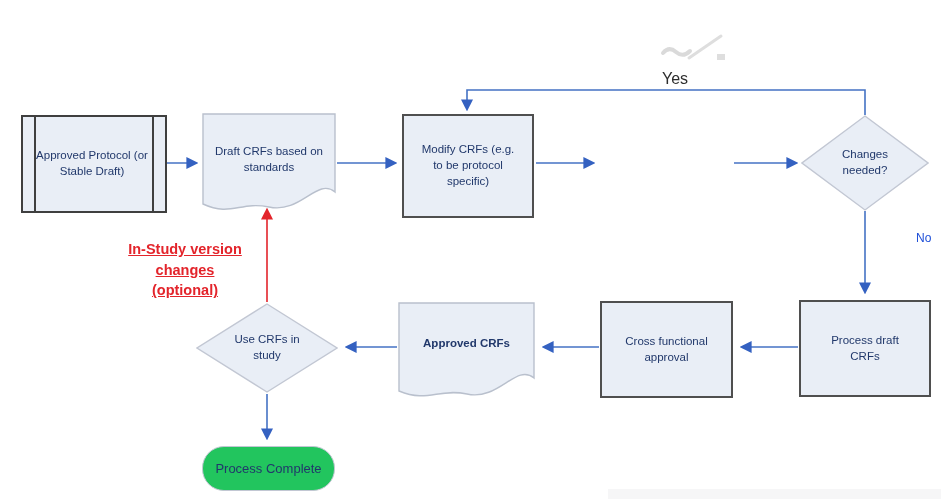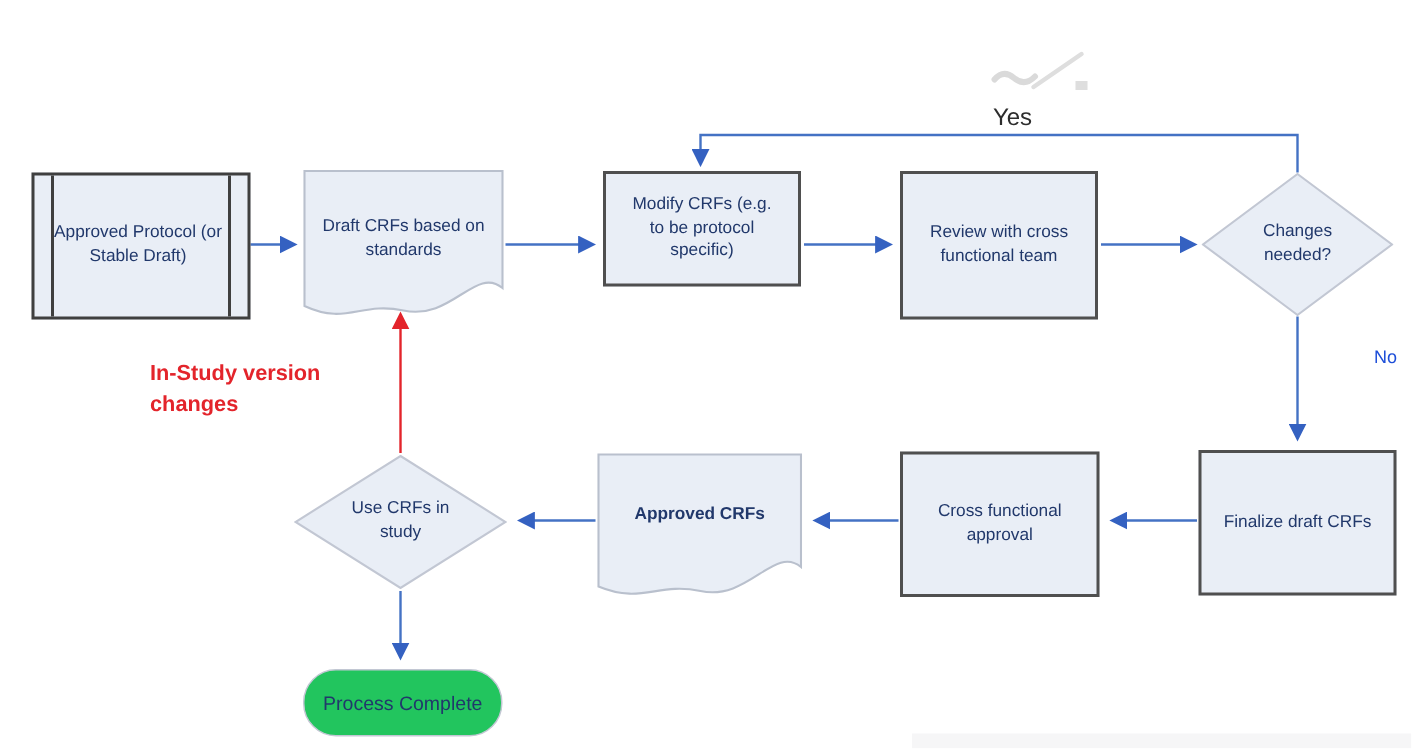--- a/index.html
+++ b/index.html
@@ -36,22 +36,22 @@
   }
   .terminator{
     position:absolute;background:#22c55e;border:1.5px solid #c2c7d3;border-radius:22px;
     box-sizing:border-box;display:flex;align-items:center;justify-content:center;
   }
   .terminator .node-text{font-size:13px;}
   .edge-label{position:absolute;font-weight:normal;}
   .edge-label.yes{left:645px;top:70px;width:60px;text-align:center;font-size:16px;color:#2d2d2d;}
   .edge-label.no{left:916px;top:231px;font-size:12px;color:#1d4ed8;}
   .annotation{
-    position:absolute;left:100px;top:239px;width:170px;
-    font-size:14.5px;line-height:1.42;font-weight:bold;
+    position:absolute;left:100px;top:239px;width:170px;text-align:center;
+    font-size:14.5px;line-height:1.42;font-weight:bold;text-decoration:underline;
   }
   .annotation span{display:block;}
   .overlay{position:absolute;left:0;top:0;pointer-events:none;}
   .watermark{position:absolute;left:655px;top:28px;}
   .bottom-tint{position:absolute;left:608px;top:489px;width:333px;height:10px;background:#f6f6f7;}
 </style>
 </head>
 <body>
 
 <div id="canvas">
@@ -99,39 +99,36 @@
 
   <div class="doc-wrap" style="left:202px;top:113px;width:134px;height:104px;">
     <svg width="134" height="104" viewBox="0 0 134 104">
       <path d="M1,1 L133,1 L133,79 C115,64 99,101 67,94 C38,88 29,104 1,91 Z" fill="#e9eef6" stroke="#b9c0cd" stroke-width="1.4"></path>
     </svg>
     <div class="shape-label" style="top:18px;height:58px;align-items:center;">
       <span class="node-text">Draft CRFs based on standards</span>
     </div>
   </div>
 
-  <div class="process" style="left:402px;top:114px;width:132px;height:77px;">
+  <div class="process" style="left:402px;top:114px;width:132px;height:104px;">
     <span class="node-text">Modify CRFs (e.g. to be protocol specific)</span>
   </div>
 
-  <div class="process" style="left:600px;top:114px;width:132px;height:99px;">
-    <span class="node-text">Review with cross functional team</span>
-  </div>
 
   <div class="diamond-wrap" style="left:801px;top:115px;width:128px;height:96px;">
     <svg width="128" height="96" viewBox="0 0 128 96">
       <polygon points="64,1 127,48 64,95 1,48" fill="#e9eef6" stroke="#c2c7d3" stroke-width="1.4"></polygon>
     </svg>
     <div class="shape-label" style="top:0;height:96px;">
       <span class="node-text" style="width:84px;">Changes needed?</span>
     </div>
   </div>
 
   <div class="process" style="left:799px;top:300px;width:132px;height:97px;">
-    <span class="node-text">Finalize draft CRFs</span>
+    <span class="node-text">Process draft CRFs</span>
   </div>
 
   <div class="process" style="left:600px;top:301px;width:133px;height:97px;justify-content:flex-end;">
     <span class="node-text">Cross functional approval</span>
   </div>
 
   <div class="doc-wrap" style="left:398px;top:302px;width:137px;height:101px;">
     <svg width="137" height="101" viewBox="0 0 137 101">
       <path d="M1,1 L136,1 L136,76 C118,61 101,99 69,92 C40,86 30,101 1,89 Z" fill="#e9eef6" stroke="#b9c0cd" stroke-width="1.4"></path>
     </svg>
@@ -152,17 +149,18 @@
   <div class="terminator" style="left:202px;top:446px;width:133px;height:45px;">
     <span class="node-text">Process Complete</span>
   </div>
 
   <div class="edge-label yes">Yes</div>
   <div class="edge-label no">No</div>
 
   <div class="annotation" style="color:#e3242b;">
     <span>In-Study version</span>
     <span>changes</span>
+    <span>(optional)</span>
   </div>
 
   <div class="bottom-tint"></div>
 
 </div>
 
 </body></html>

